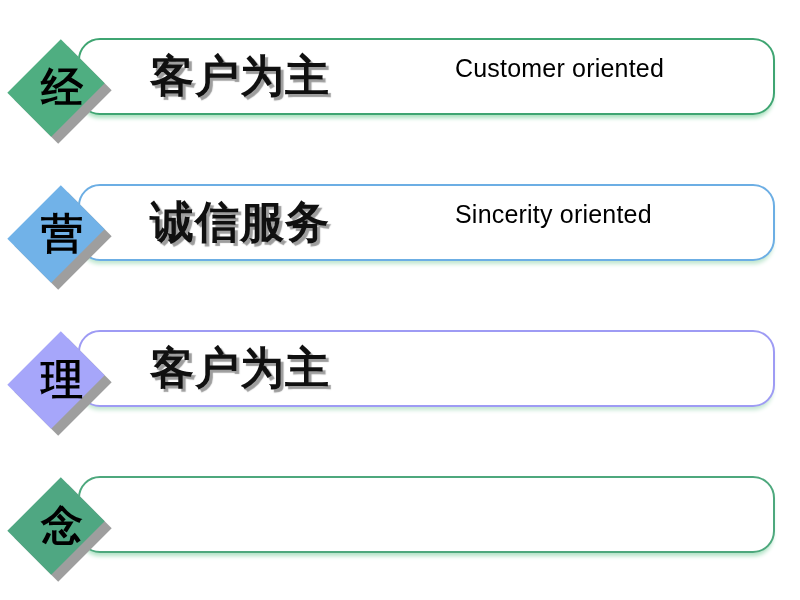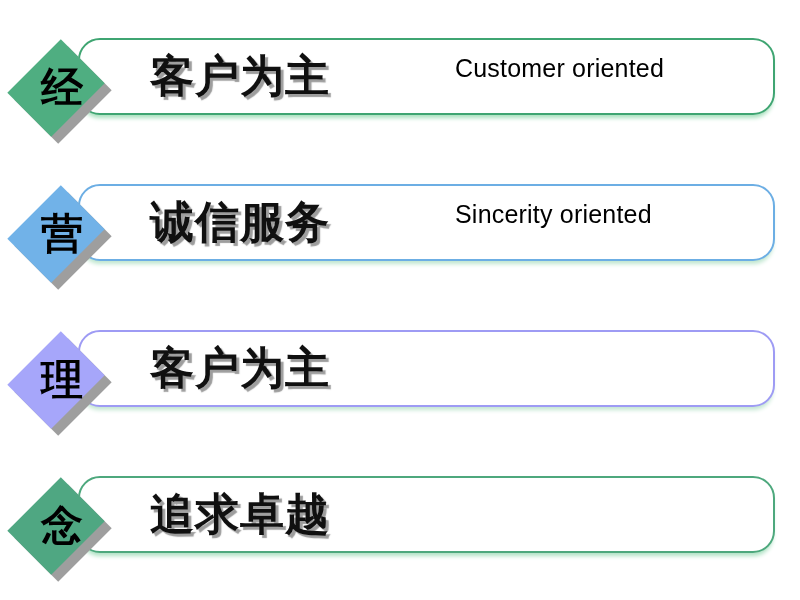--- a/index.html
+++ b/index.html
@@ -155,20 +155,19 @@
       <div class="capsule" style="border-color: rgb(158, 155, 244); box-shadow: rgb(195, 230, 210) 0px 5px 4px -2px;"></div>
       <div class="cn-text">客户为主</div>
       <div class="badge-wrap">
         <div class="badge-shadow" style="background: rgb(158, 158, 158);"></div>
         <div class="badge" style="background: rgb(166, 166, 250);"></div>
         <div class="badge-char">理</div>
       </div>
     </div>
     <div class="value-row" style="top: 466px;">
       <div class="capsule" style="border-color: rgb(77, 168, 125); box-shadow: rgb(175, 226, 196) 0px 5px 4px -2px;"></div>
-      <div class="cn-text">追求卓越</div>
       <div class="badge-wrap">
         <div class="badge-shadow" style="background: rgb(158, 158, 158);"></div>
         <div class="badge" style="background: rgb(79, 167, 130);"></div>
         <div class="badge-char">念</div>
       </div>
     </div>
   </div>
 
 </body></html>

